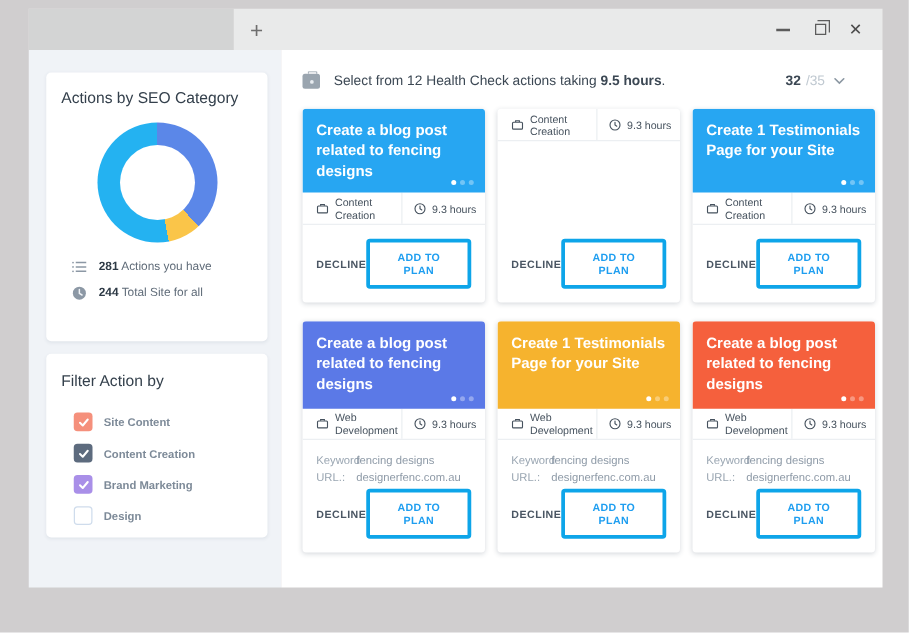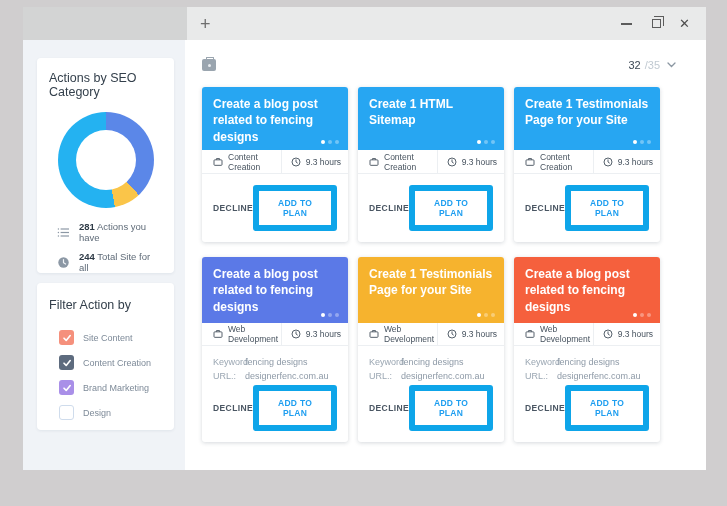--- a/index.html
+++ b/index.html
@@ -13,50 +13,50 @@
   .tab { width:164px; height:33px; background:#d3d4d4; }
   .newtab { margin-left:13px; font-size:18px; line-height:18px; color:#6e6e6e; cursor:default; }
   .win-controls { position:absolute; right:16px; top:0; height:33px; display:flex; align-items:center; gap:18px; }
   .win-min { width:11px; height:2px; background:#5c5c5c; }
   .win-restore { width:9px; height:9px; border:1px solid #5c5c5c; position:relative; background:#e9eaea; margin-left:2px; }
   .win-restore::before { content:""; position:absolute; left:1px; top:-4px; width:9px; height:9px; border:1px solid #5c5c5c; border-left:none; border-bottom:none; }
   .win-close { font-size:13px; color:#4d4d4d; line-height:13px; }
 
   
   .content { display:flex; height:430px; }
-  .sidebar { width:162px; background:#f0f3f7; padding:18px 11px 0 14px; flex-shrink:0; }
+  .sidebar { width:202px; background:#f0f3f7; padding:18px 11px 0 14px; flex-shrink:0; }
   .scard { background:#fff; border-radius:4px; box-shadow:0 1px 3px rgba(40,60,90,.08); }
   .scard-title { font-size:12.5px; color:#34404c; font-weight:500; }
 
   .chart-card { height:215px; padding:13px 12px; }
   .donut { width:96px; height:96px; border-radius:50%; margin:13px auto 0; position:relative; }
   .donut::after { content:""; position:absolute; left:18px; top:18px; width:60px; height:60px; border-radius:50%; background:#fff; }
   .stats { margin-top:13px; }
   .stat-row { display:flex; align-items:center; gap:9px; margin-bottom:8px; padding-left:8px; }
   .stat-icon { width:13px; height:13px; flex-shrink:0; }
   .stat-text { font-size:9.5px; color:#5f6b78; }
   .stat-text b { color:#2e3a46; font-weight:700; }
 
   .filter-card { height:147px; margin-top:10px; padding:15px 12px; }
   .opt-list { margin-top:13px; padding-left:10px; }
   .opt-row { display:flex; align-items:center; gap:9px; height:25px; cursor:default; }
   .cbox { width:15px; height:15px; border-radius:3px; display:flex; align-items:center; justify-content:center; }
   .cbox.unchecked { background:#fff; border:1px solid #cfdcec; }
-  .opt-label { font-size:9px; color:#7d8a98; }
+  .opt-label { font-size:9px; color:#7d8a98;font-weight:bold; }
 
   
   .main { flex:1; background:#fff; padding:14px 0 0 17px; }
   .main-header { display:flex; align-items:center; height:22px; margin-bottom:11px; padding-right:30px; }
   .hdr-icon { width:14px; height:12px; background:#9aa5af; border-radius:2px; position:relative; flex-shrink:0; }
   .hdr-icon::before { content:""; position:absolute; left:4px; top:-2px; width:6px; height:3px; border:1.4px solid #9aa5af; border-bottom:none; border-radius:1px; }
   .hdr-icon::after { content:""; position:absolute; left:5.5px; top:4.5px; width:3px; height:3px; background:#e8ecf0; border-radius:50%; }
   .hdr-text { font-size:11px; color:#3c4854; margin-left:11px; }
   .hdr-text b { font-weight:700; }
   .counter { margin-left:auto; display:flex; align-items:center; gap:4px; cursor:default; }
-  .count-cur { font-size:11px; font-weight:400; color:#3c4854; }
+  .count-cur { font-size:11px; font-weight:700; color:#3c4854; }
   .count-tot { font-size:11px; color:#c0c9d1; }
   .chev { margin-left:3px; }
 
   .grid { display:grid; grid-template-columns:repeat(3,146px); column-gap:10px; row-gap:15px; }
   .card { background:#fff; border-radius:3px; box-shadow:0 1px 4px rgba(30,45,65,.18); display:flex; flex-direction:column; overflow:hidden; }
   .row1 { height:155px; } .row2 { height:185px; }
   .card-hdr { color:#fff; padding:9px 11px 5px; font-size:12px; font-weight:600; line-height:1.36; position:relative; }
   .row1 .card-hdr { height:68px; } .row2 .card-hdr { height:72px; }
   .dots { position:absolute; right:9px; bottom:6px; display:flex; gap:3px; }
   .dot { width:4px; height:4px; border-radius:50%; background:rgba(255,255,255,.35); }
@@ -64,21 +64,21 @@
   .meta { display:flex; border-bottom:1px solid #eceff2; height:26px; }
   .meta-cell { display:flex; align-items:center; gap:5px; font-size:8.5px; color:#46525e; }
   .meta-cat { flex:1.18; padding-left:11px; border-right:1px solid #eceff2; }
   .meta-hrs { flex:1; padding-left:9px; }
   .card-body { flex:1; padding:11px 11px 0; font-size:9px; }
   .detail-row { display:flex; margin-bottom:4px; }
   .detail-label { width:32px; color:#9aa6b2; flex-shrink:0; }
   .detail-value { color:#8e9aa7; }
   .card-ftr { display:flex; align-items:center; justify-content:space-between; padding:0 11px 11px; }
   .decline { font-size:8.5px; font-weight:700; color:#4a5663; letter-spacing:.4px; cursor:default; }
-  .addbtn { font-size:8.5px; font-weight:700; color:#1e9ef0; border:6px solid #0ea5e9; border-radius:3px; padding:7px 11px; background:#fff; letter-spacing:.3px; cursor:default; }
+  .addbtn { font-size:8.5px; font-weight:700; color:#1e9ef0; border:3px solid #0ea5e9; border-radius:3px; padding:7px 11px; background:#fff; letter-spacing:.3px; cursor:default; }
 
   svg { display:block; }
 </style>
 </head>
 <body>
 
 <div class="window">
   <div class="titlebar">
     <div class="tab"></div>
     <div class="newtab">+</div>
@@ -154,20 +154,21 @@
             <span class="cbox unchecked"></span>
             <span class="opt-label">Design</span>
           </div>
         </div>
       </div>
     </div>
 
     <div class="main">
       <div class="main-header">
         <span class="hdr-icon"></span>
+        <span class="hdr-text"><span>Select from 12 Health Check actions taking </span><b>9.5 hours</b><span>.</span></span>
         <span class="counter">
           <span class="count-cur">32</span>
           <span class="count-tot">/35</span>
           <span class="chev">
               <svg width="9" height="6" viewBox="0 0 9 6">
                 <path d="M1 1 L4.5 4.5 L8 1" stroke="#8b97a2" stroke-width="1.3" fill="none" stroke-linecap="round"></path>
               </svg>
             </span>
         </span>
       </div>
@@ -204,28 +205,20 @@
               </span>
           </div>
           <div class="card-body"></div>
           <div class="card-ftr">
             <span class="decline">DECLINE</span>
             <button class="addbtn">ADD TO PLAN</button>
           </div>
         </div>
 
         <div class="card row1">
-          <div class="card-hdr" style="background: rgb(39, 166, 242);">
-            <span>Create 1 HTML Sitemap</span>
-            <span class="dots">
-                <span class="dot on"></span>
-                <span class="dot"></span>
-                <span class="dot"></span>
-              </span>
-          </div>
           <div class="meta">
             <span class="meta-cell meta-cat">
                 <span>
                   <svg width="10" height="10" viewBox="0 0 12 12">
                     <rect x="1.2" y="3.4" width="9.6" height="6.6" rx="1" fill="none" stroke="#46525e" stroke-width="1.1"></rect>
                     <path d="M4.2 3.2 V1.9 H7.8 V3.2" fill="none" stroke="#46525e" stroke-width="1.1"></path>
                   </svg>
                 </span>
                 <span>Content Creation</span>
               </span>

